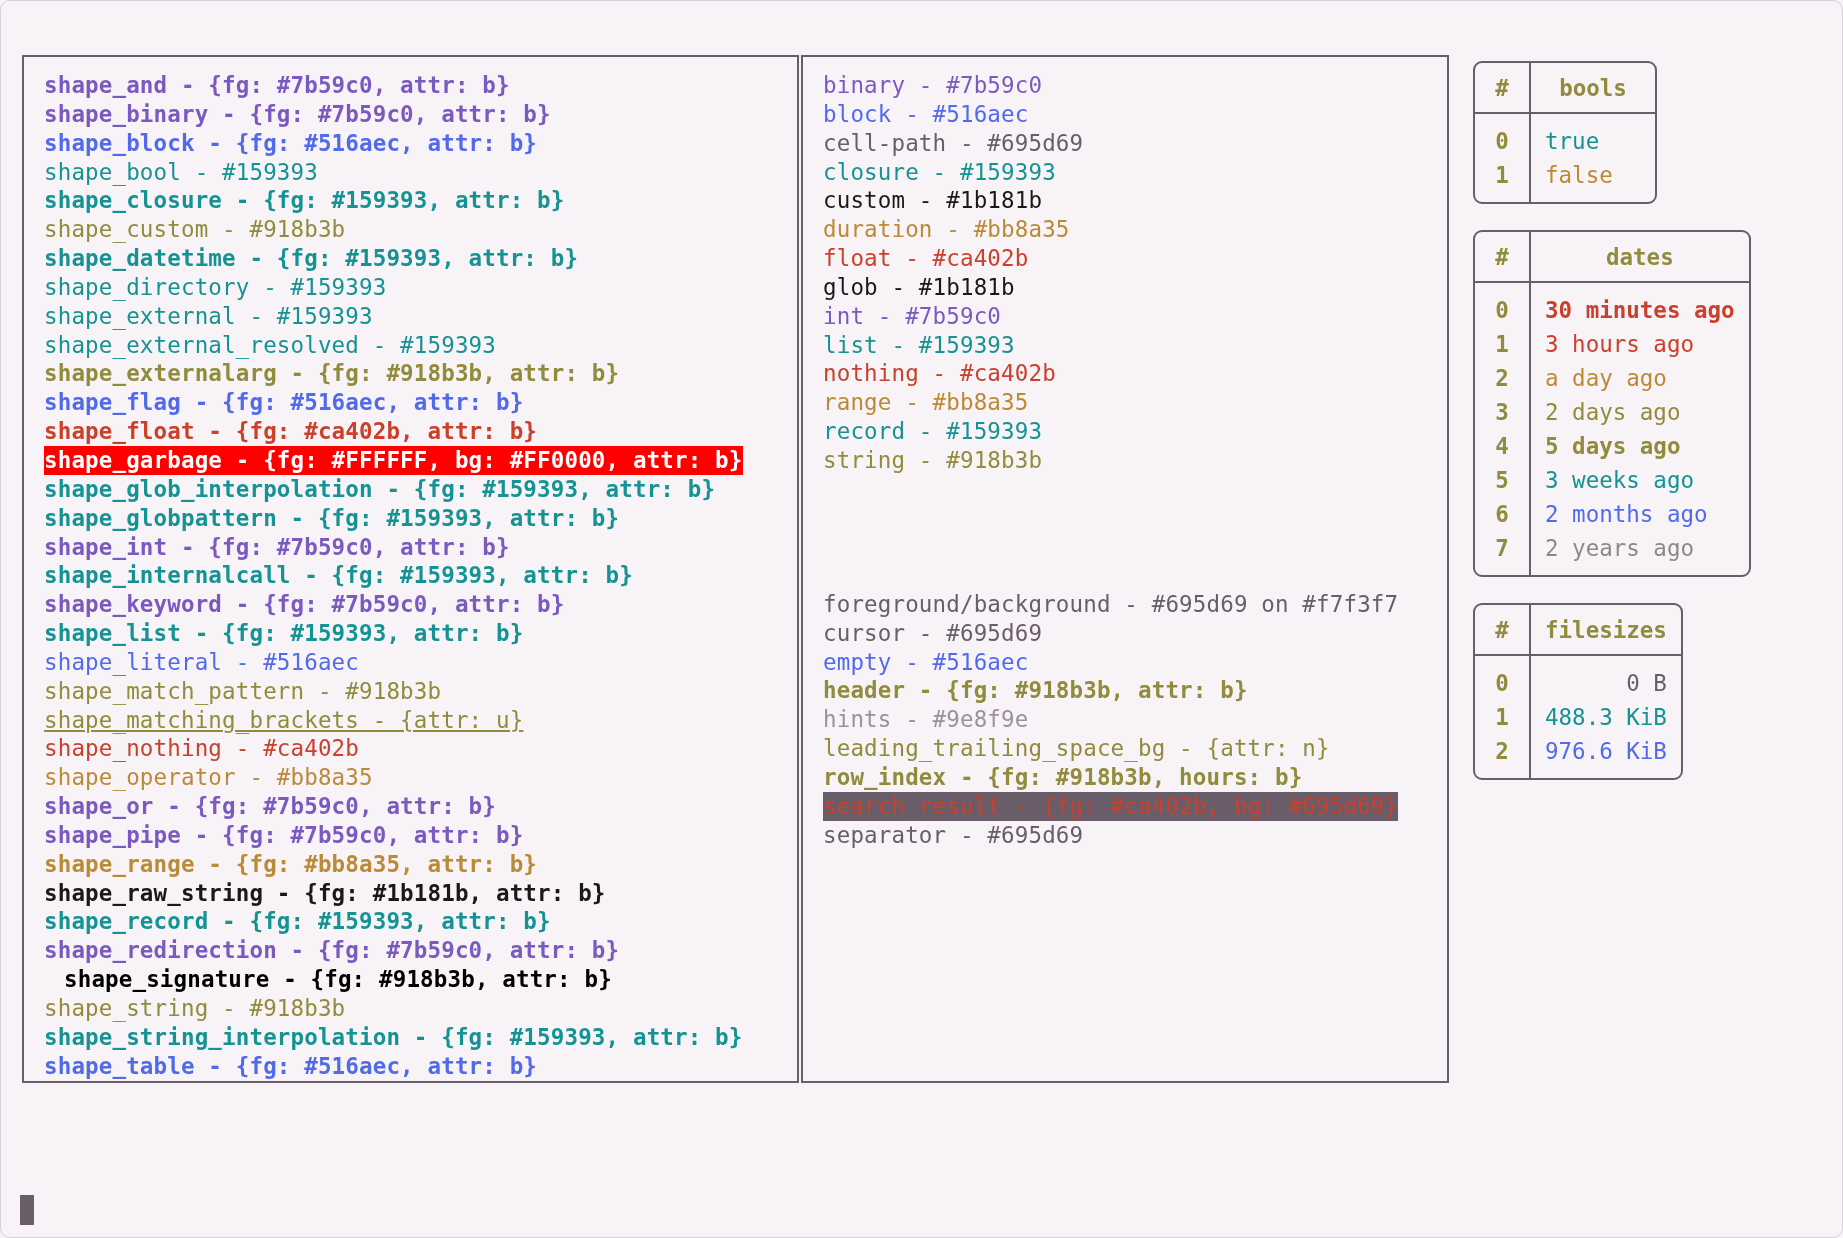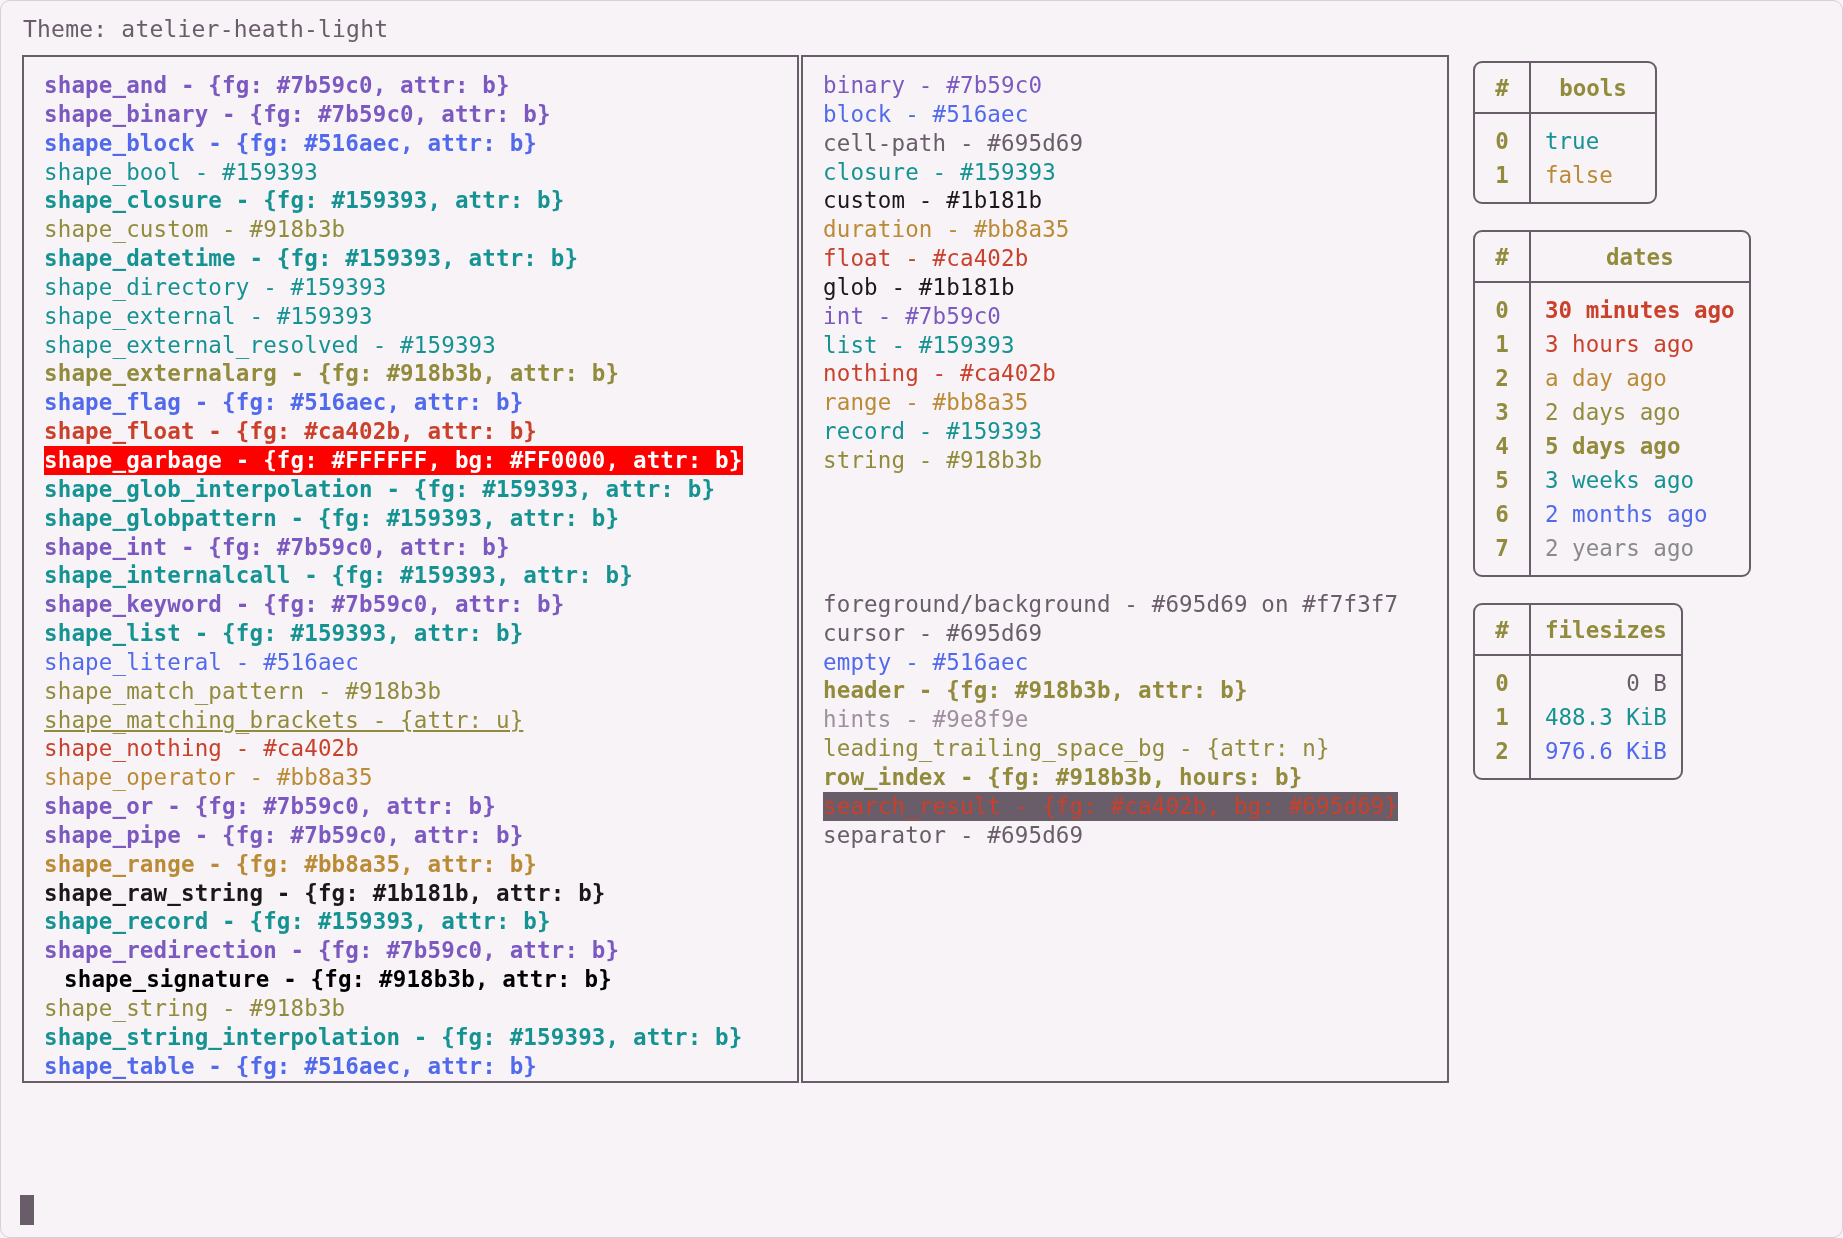--- a/index.html
+++ b/index.html
@@ -121,21 +121,20 @@
     width: 14px;
     height: 30px;
     background: #695d69;
   }
 </style>
 </head>
 <body>
 
 <div class="screen">
 
-  <div class="theme-title">Theme: atelier-heath-light</div>
 
   <div class="panels">
 
     <div class="panel left">
       <div class="lines" id="shapes-lines">
           <span class="line b" style="color: rgb(123, 89, 192);">shape_and - {fg: #7b59c0, attr: b}</span>
           <span class="line b" style="color: rgb(123, 89, 192);">shape_binary - {fg: #7b59c0, attr: b}</span>
           <span class="line b" style="color: rgb(81, 106, 236);">shape_block - {fg: #516aec, attr: b}</span>
           <span class="line" style="color: rgb(21, 147, 147);">shape_bool - #159393</span>
           <span class="line b" style="color: rgb(21, 147, 147);">shape_closure - {fg: #159393, attr: b}</span>

